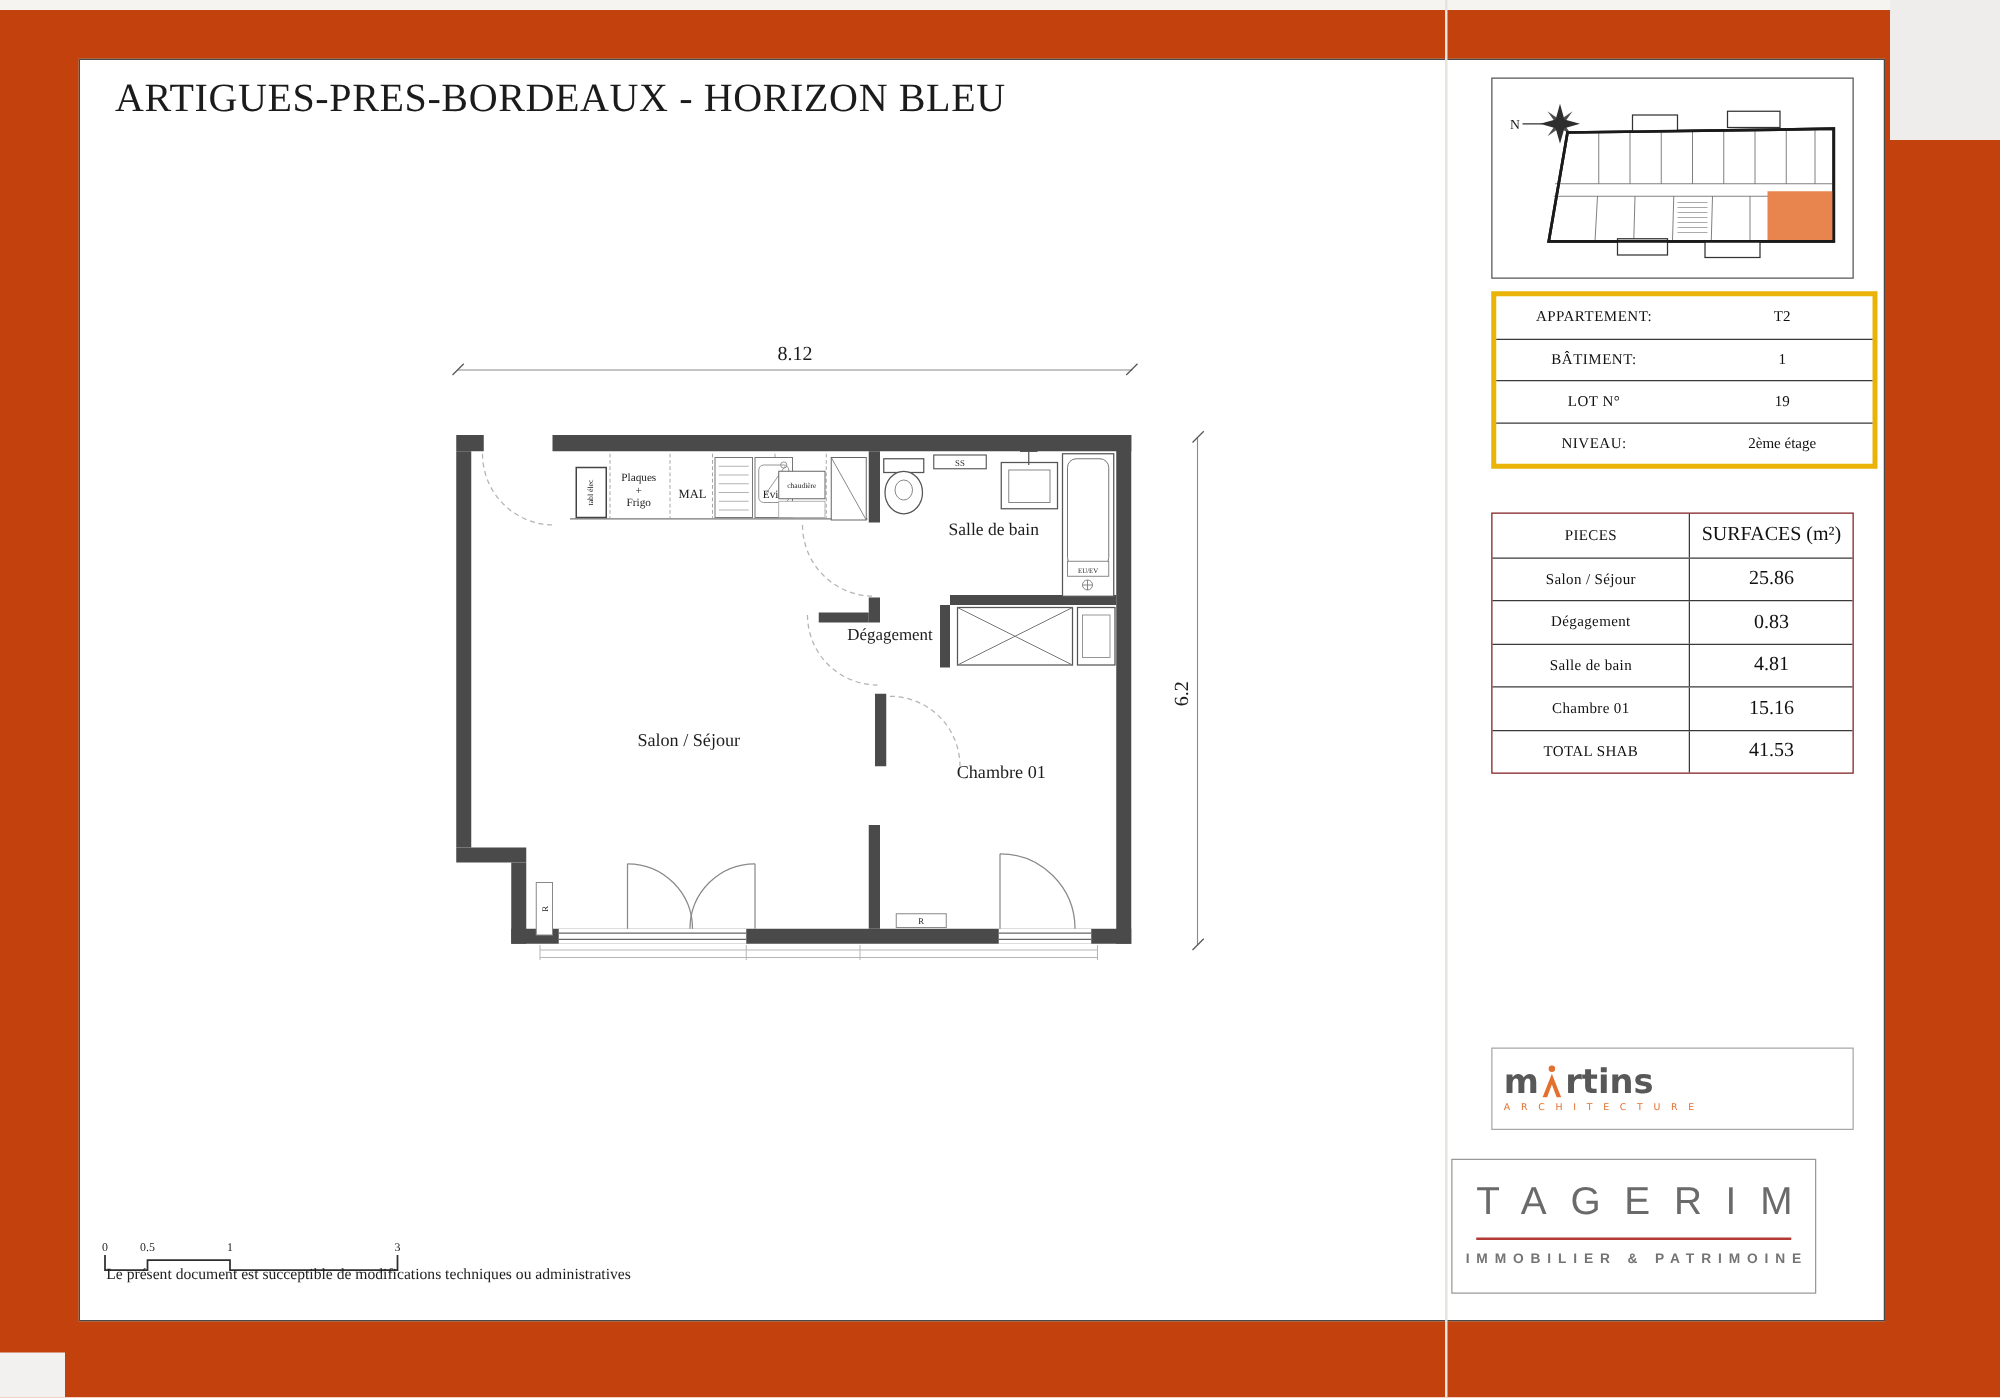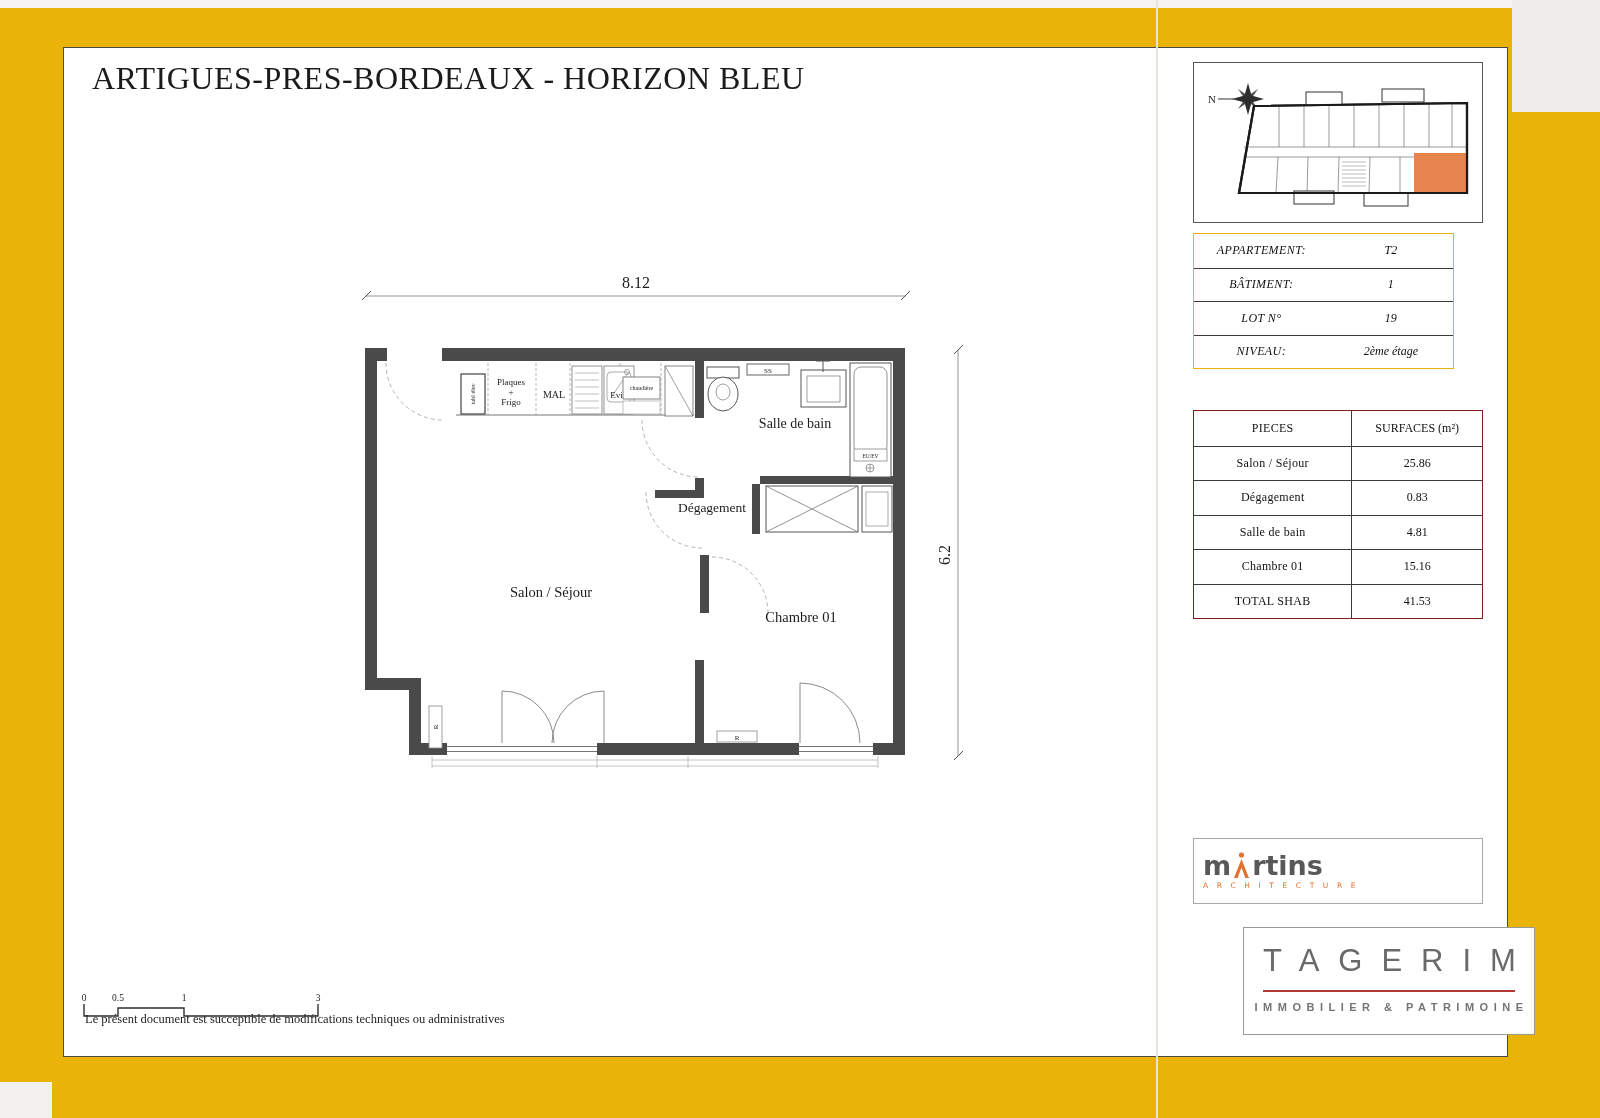--- a/index.html
+++ b/index.html
@@ -1,55 +1,55 @@
 <!DOCTYPE html>
 <html><head>
 <meta charset="utf-8">
 <style>
   * { margin:0; padding:0; box-sizing:border-box; }
   html,body { background:#ffffff; }
   body { font-family:"Liberation Serif", serif; }
-  #page { position:relative; width:1600px; height:1118px; background:#eab308; overflow:hidden; }
+  #page { position:relative; width:1600px; height:1118px; background:#c2410c; overflow:hidden; }
 
   
   .scan-top    { position:absolute; left:0; top:0; width:1600px; height:8px; background:#f5f4f1; }
   .scan-fold   { position:absolute; left:1156px; top:0; width:2px; height:1118px; background:#e6e4df; }
   .scan-corner { position:absolute; left:1512px; top:0; width:88px; height:112px; background:#eeedeb; }
   .scan-bl     { position:absolute; left:0; top:1082px; width:52px; height:36px; background:#f2f1ef; }
 
   .frame { position:absolute; left:63px; top:47px; width:1445px; height:1010px; border:1px solid #4a4a4a; background:#fff; }
 
   .title { position:absolute; left:92px; top:60px; font-size:32px; color:#1b1b1b; letter-spacing:.5px; white-space:nowrap; }
 
   
   .plan { position:absolute; left:330px; top:250px; }
   svg text { font-family:"Liberation Serif", serif; fill:#1c1c1c; }
 
   
   .keyplan-box { position:absolute; left:1193px; top:62px; width:290px; height:161px; border:1px solid #555; background:#fff; }
 
-  .info-table { position:absolute; left:1193px; top:233px; width:261px; border:1px solid #eab308; background:#fff;font-style:italic; }
+  .info-table { position:absolute; left:1193px; top:233px; width:309px; border:4px solid #eab308; background:#fff; }
   .info-row { display:flex; height:33.5px; align-items:center; border-top:1px solid #3a3a3a; }
   .info-row:first-child { border-top:none; }
   .info-label { width:52%; text-align:center; font-size:12px; letter-spacing:.4px; color:#111; }
   .info-value { width:48%; text-align:center; font-size:12px; color:#111; }
 
   .surf-table { position:absolute; left:1193px; top:410px; width:290px; border:1px solid #7f1d1d; background:#fff; }
   .surf-row { display:flex; height:34.5px; align-items:stretch; border-top:1px solid #3a3a3a; }
   .surf-row:first-child { border-top:none; }
   .surf-c1 { width:55%; border-right:1px solid #3a3a3a; display:flex; align-items:center; justify-content:center; font-size:12px; color:#111; letter-spacing:.3px; }
-  .surf-c2 { width:45%; display:flex; align-items:center; justify-content:center; font-size:12px; color:#111; }
+  .surf-c2 { width:45%; display:flex; align-items:center; justify-content:center; font-size:16px; color:#111; }
 
   .martins-box { position:absolute; left:1193px; top:838px; width:290px; height:66px; border:1px solid #a8a8a8; background:#fff; display:flex; align-items:center; padding:3px 5px 3px 9px; gap:7px; }
   .martins-logo { width:122px; flex:none; }
   .martins-name { display:flex; align-items:flex-end; font-family:"DejaVu Sans", sans-serif; font-weight:bold; font-size:27px; line-height:.85; color:#585858; letter-spacing:0px; }
   .martins-sub { font-family:"DejaVu Sans", sans-serif; font-size:7.5px; letter-spacing:3.1px; color:#E2702F; margin-top:3px; white-space:nowrap; }
   .martins-contact { font-family:"DejaVu Sans Mono", monospace; font-size:6.4px; line-height:1.6; color:#8f8f8f; white-space:pre; letter-spacing:.3px; }
 
-  .tagerim-box { position:absolute; left:1243px; top:927px; width:292px; height:108px; border:1px solid #999; background:#fff; text-align:center; padding-top:15px; }
+  .tagerim-box { position:absolute; left:1161px; top:927px; width:292px; height:108px; border:1px solid #999; background:#fff; text-align:center; padding-top:15px; }
   .tagerim-name { font-family:"Liberation Sans", sans-serif; font-size:31px; color:#6a6a6a; letter-spacing:19px; padding-left:19px; white-space:nowrap; }
   .tagerim-line { width:252px; height:2px; background:#b23b35; margin:11px auto 9px; }
   .tagerim-tagline { font-family:"Liberation Sans", sans-serif; font-size:11px; color:#747474; letter-spacing:5.5px; padding-left:5px; white-space:nowrap;font-weight:bold; }
 
   .scalebar { position:absolute; left:78px; top:992px; }
   .note { position:absolute; left:85px; top:1012px; font-size:12.5px; color:#1e1e1e; }
 </style>
 </head>
 <body>
 

